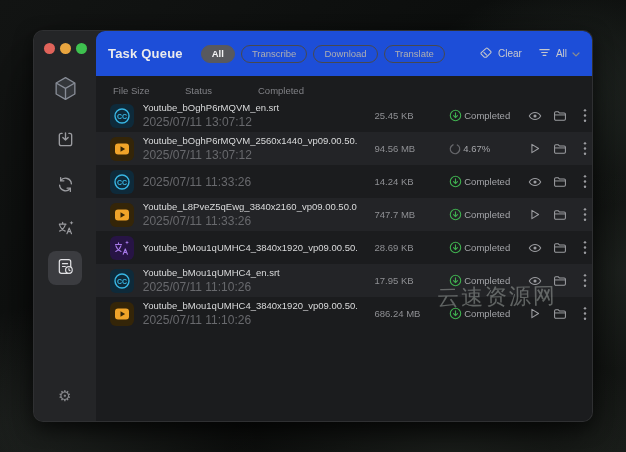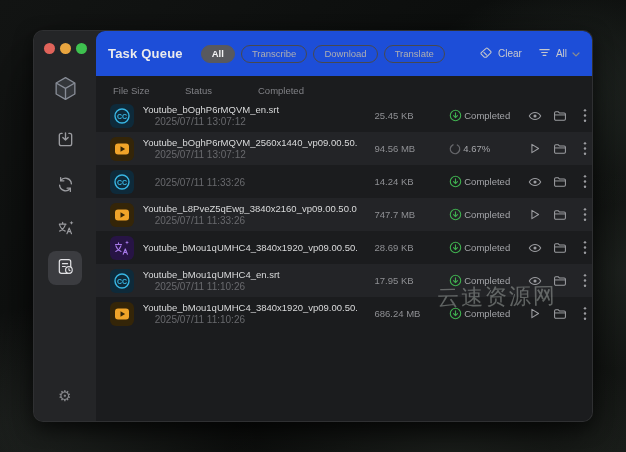--- a/index.html
+++ b/index.html
@@ -56,21 +56,21 @@
   .th-name { width:256px; } .th-size { width:72px; } .th-status { width:73px; } .th-ops { flex:1; }
 
   .tbody { flex:1; }
   .row { height:33px; display:flex; align-items:center; padding-left:14px;justify-content:space-between; }
   .row.alt { background:#232427; }
   .cell-icon { width:30px; flex:0 0 30px; display:flex; align-items:center; }
   .tile { width:24px; height:24px; display:block; }
   .tile svg { display:block; }
   .cell-name { width:229px; flex:0 0 229px; overflow:hidden; white-space:nowrap; }
   .fname { font-size:9.5px; color:#d9dadb; max-width:214px; overflow:hidden; white-space:nowrap; }
-  .fdate { font-size:10px; color:#68696d; margin-top:1.5px;margin-left:12px; }
+  .fdate { font-size:12px; color:#68696d; margin-top:1.5px; }
   .cell-size { width:72px; flex:0 0 72px; font-size:9.5px; color:#8f9094; }
   .cell-status { width:72px; flex:0 0 72px; display:flex; align-items:center; gap:2px; }
   .sticon { display:flex; align-items:center; }
   .sttext { font-size:9.5px; color:#a4a5a9; }
   .cell-ops { display:flex; align-items:center; gap:10px; padding-left:3px; }
   .opbtn { background:none; border:none; display:flex; align-items:center; justify-content:center; width:15px; height:15px; padding:0; }
 
   .watermark { position:absolute; left:437px; top:282px; z-index:5; font-family:"DejaVu Serif",serif;
     font-size:22px; letter-spacing:2px; color:rgba(190,198,194,.42); transform:rotate(-1deg); pointer-events:none; }
 </style>

